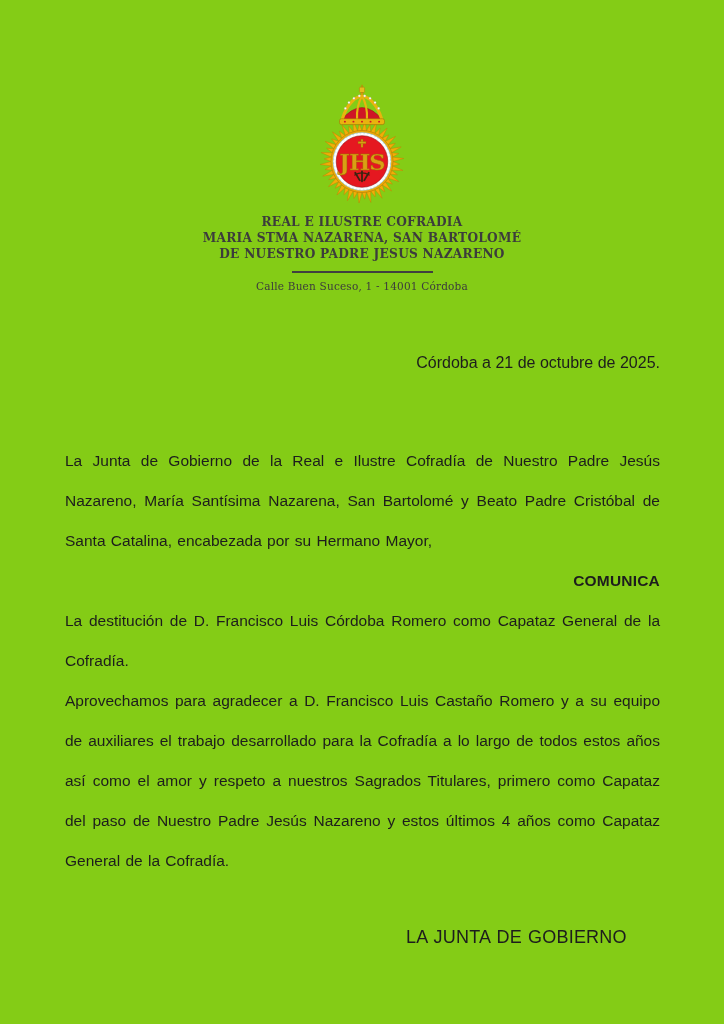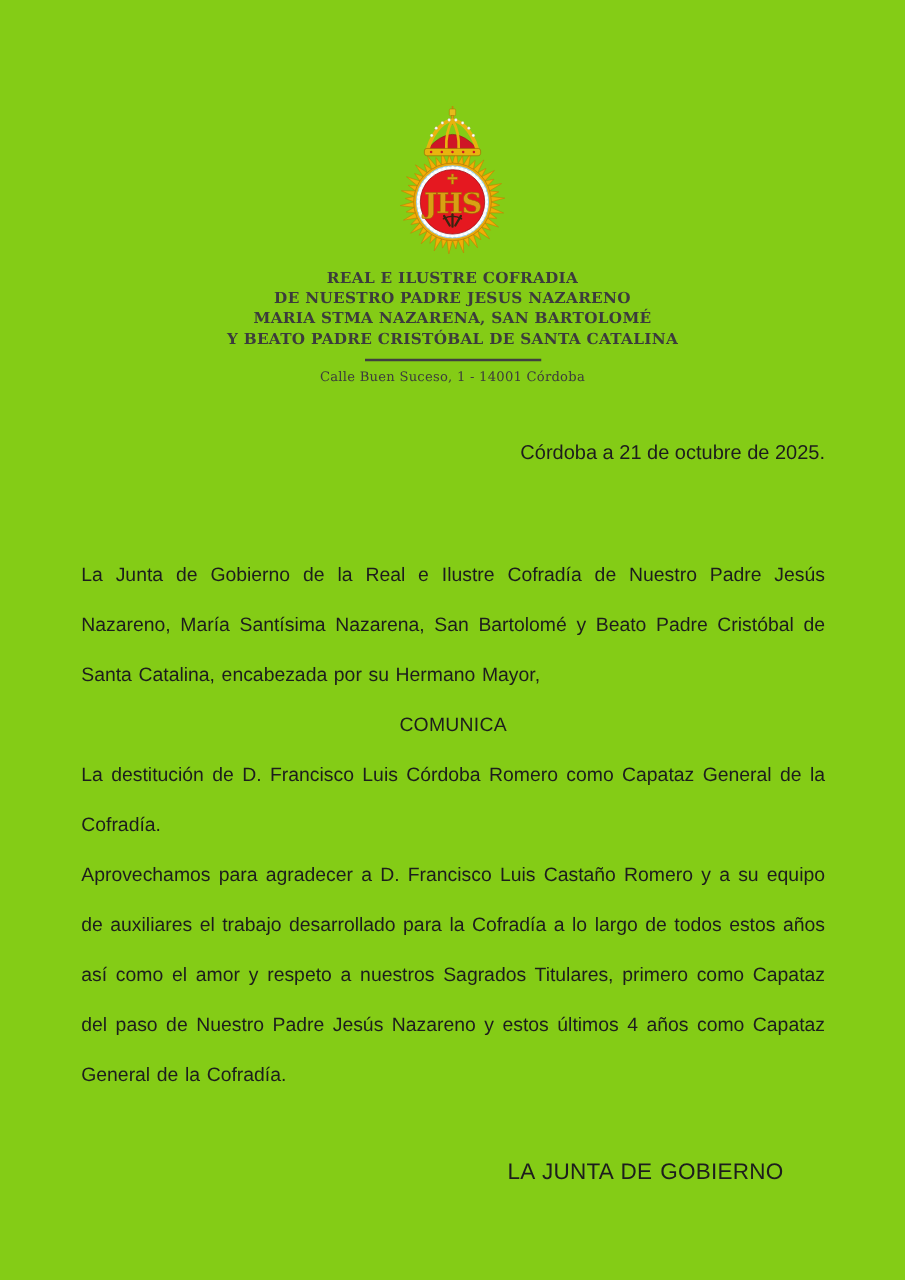--- a/index.html
+++ b/index.html
@@ -68,22 +68,22 @@
     right: 64px;
     font-size: 15.5px;
     line-height: 40px;
     word-spacing: 1px;
   }
   p.body-par {
     margin: 0;
     text-align: justify;
   }
   .comunica-heading {
-    font-weight: normal;
-    text-align: center;
+    font-weight: bold;
+    text-align: right;
     letter-spacing: 0.2px;
   }
   .signature-line {
     margin-top: 36px;
     padding-left: 341px;
     font-size: 18px;
     letter-spacing: 0.2px;
     white-space: nowrap;
   }
 </style>
@@ -147,23 +147,22 @@
             <circle cx="50.5" cy="41.7" r="1.1"></circle>
           <circle cx="60" cy="41.7" r="1.1"></circle>
             <circle cx="69.5" cy="41.7" r="1.1"></circle>
           <circle cx="79" cy="41.7" r="1.1"></circle>
         </g>
       </g>
     </svg>
 
     <div class="org-name">
       <div>REAL E ILUSTRE COFRADIA</div>
+      <div>MARIA STMA NAZARENA, SAN BARTOLOMÉ</div>
       <div>DE NUESTRO PADRE JESUS NAZARENO</div>
-      <div>MARIA STMA NAZARENA, SAN BARTOLOMÉ</div>
-      <div>Y BEATO PADRE CRISTÓBAL DE SANTA CATALINA</div>
     </div>
 
     <div class="divider-rule"></div>
 
     <div class="address-line">Calle Buen Suceso, 1 - 14001 Córdoba</div>
   </header>
 
   <div class="date-line">Córdoba a 21 de octubre de 2025.</div>
 
   <main class="letter-body">

